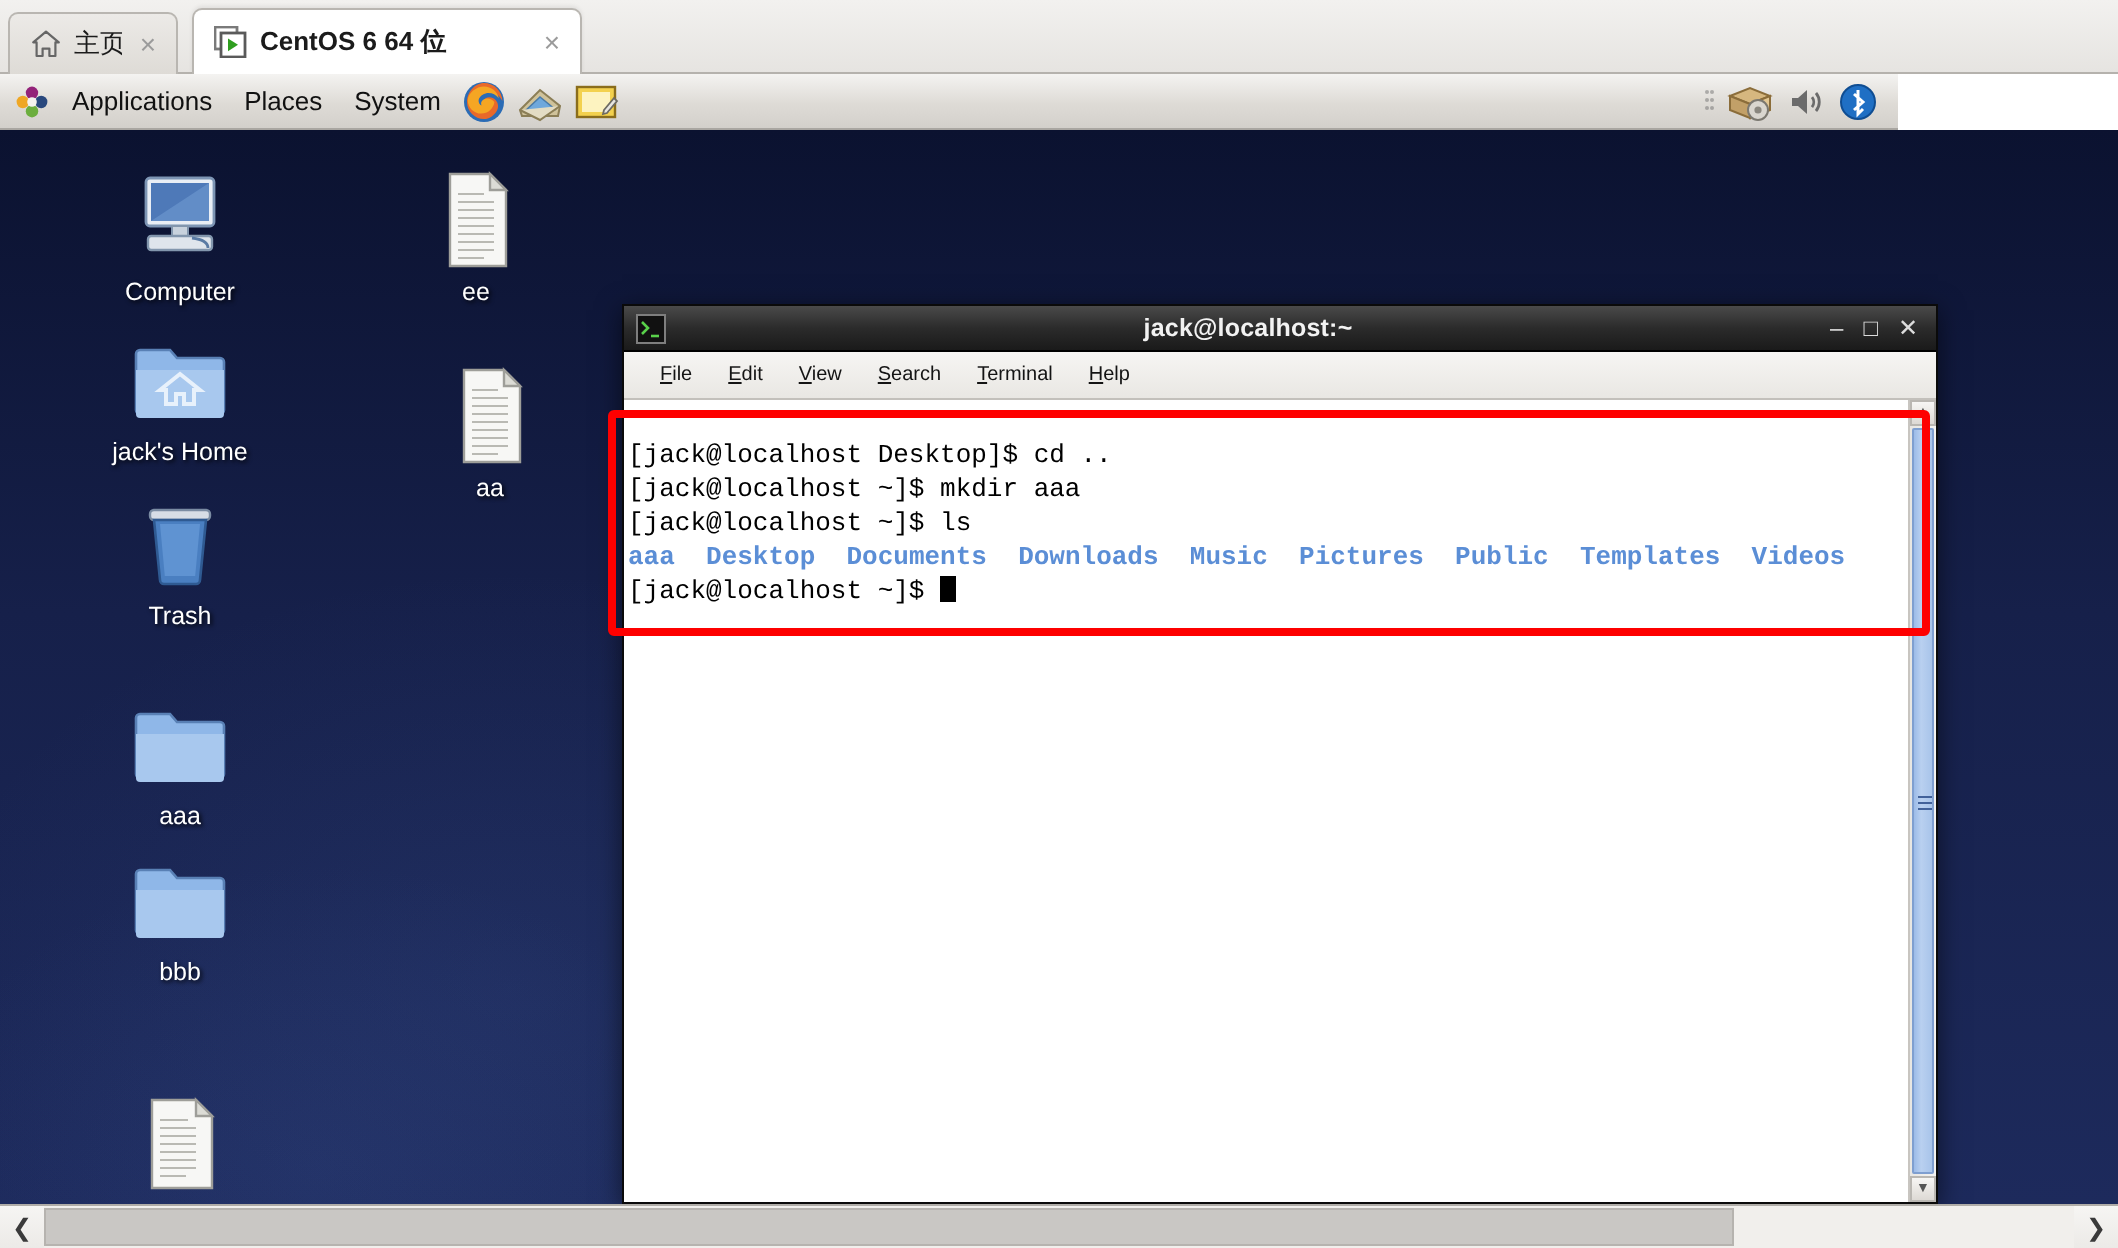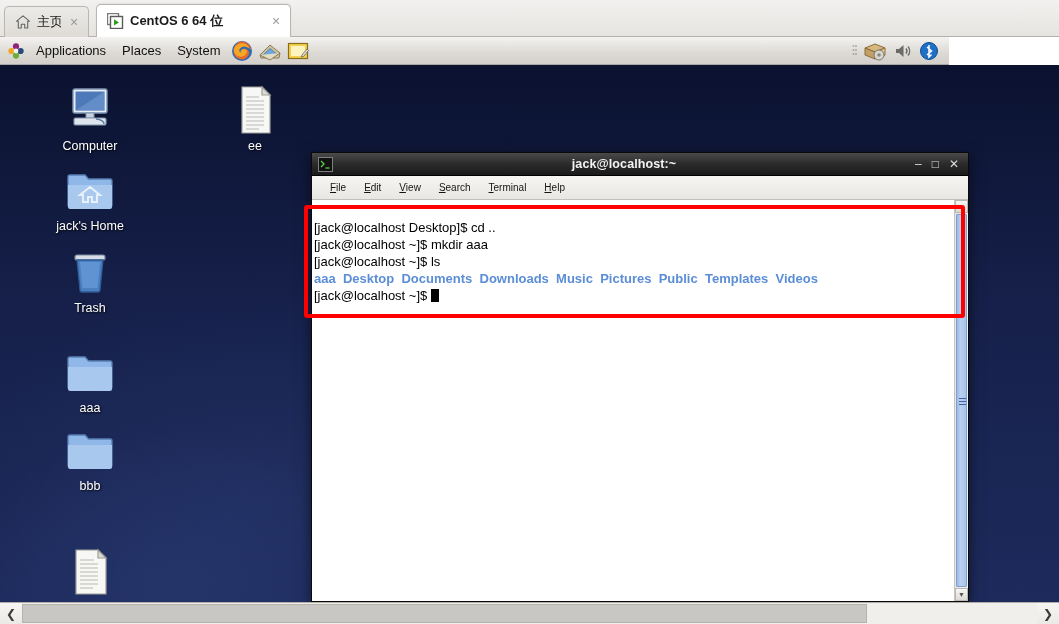--- a/index.html
+++ b/index.html
@@ -107,21 +107,21 @@
     height: 24px; flex: 0 0 24px;
     background: linear-gradient(to bottom,#f6f5f3 0%, #e9e7e3 100%);
     border-bottom: 1px solid #c3c0bb;
     display: flex; align-items: center; padding-left: 10px; gap: 2px;
   }
   .term-menu .mi { font-size: 10px; color: #141414; padding: 2px 8px; }
   .term-menu .mi u { text-decoration: underline; }
   .term-body { flex: 1; display: flex; background: #ffffff; min-height: 0; position: relative; }
   .term-screen {
     flex: 1; padding: 2px 0 0 2px; overflow: hidden;
-    font-family: Liberation Sans, sans-serif;
+    font-family: Liberation Mono, monospace;
     font-size: 13px; line-height: 17px; color: #000000;
     white-space: pre;
   }
   .term-screen .dir { color: #5b8ed6; font-weight: bold; }
   .cursor {
     display: inline-block; width: 8px; height: 13px;
     background: #000; vertical-align: -2px;
   }
   .term-scroll {
     width: 14px; flex: 0 0 14px;
@@ -351,33 +351,45 @@
           <path d="M12 3 h22 l8 8 v36 H12z" fill="#f7f7f5" stroke="#9e9e99" stroke-width="1.2"></path>
           <path d="M34 3 l8 8 h-8z" fill="#dcdcd6" stroke="#9e9e99" stroke-width="1.2"></path>
           <g stroke="#b9b9b3" stroke-width="1.1">
             <path d="M16 13h14M16 17h18M16 21h18M16 25h18M16 29h18M16 33h18M16 37h18M16 41h13"></path>
           </g>
         </svg>
       </span>
       <span class="dlabel"></span>
     </div>
 
-    <div class="dicon" style="left:200px; top:20px;">
+    <div class="dicon" style="left:183px; top:20px;">
       <span class="glyph">
         <svg viewBox="0 0 52 50" width="52" height="50">
           <path d="M13 2 h20 l8 8 v38 H13z" fill="#f7f7f5" stroke="#9e9e99" stroke-width="1.2"></path>
           <path d="M33 2 l8 8 h-8z" fill="#dcdcd6" stroke="#9e9e99" stroke-width="1.2"></path>
           <g stroke="#b9b9b3" stroke-width="1.1">
             <path d="M17 12h13M17 16h18M17 20h18M17 24h18M17 28h18M17 32h18M17 36h18M17 40h18M17 44h13"></path>
           </g>
         </svg>
       </span>
       <span class="dlabel">ee</span>
     </div>
 
+    <div class="dicon" style="left:190px; top:118px;">
+      <span class="glyph">
+        <svg viewBox="0 0 52 50" width="52" height="50">
+          <path d="M13 2 h20 l8 8 v38 H13z" fill="#f7f7f5" stroke="#9e9e99" stroke-width="1.2"></path>
+          <path d="M33 2 l8 8 h-8z" fill="#dcdcd6" stroke="#9e9e99" stroke-width="1.2"></path>
+          <g stroke="#b9b9b3" stroke-width="1.1">
+            <path d="M17 12h13M17 16h18M17 20h18M17 24h18M17 28h18M17 32h18M17 36h18M17 40h18M17 44h13"></path>
+          </g>
+        </svg>
+      </span>
+      <span class="dlabel">aa</span>
+    </div>
 
     <div class="term" style="left:311px; top:87px; height:450px;">
 
       <div class="term-title">
         <span class="ticon">
           <svg viewBox="0 0 15 15" width="15" height="15">
             <rect x="0.5" y="0.5" width="14" height="14" fill="#111" stroke="#7e7e7e" stroke-width="1"></rect>
             <path d="M3 4 L6 7 L3 10" fill="none" stroke="#59d14a" stroke-width="1.3"></path>
             <path d="M7.5 11 H11.5" stroke="#59d14a" stroke-width="1.3"></path>
           </svg>

